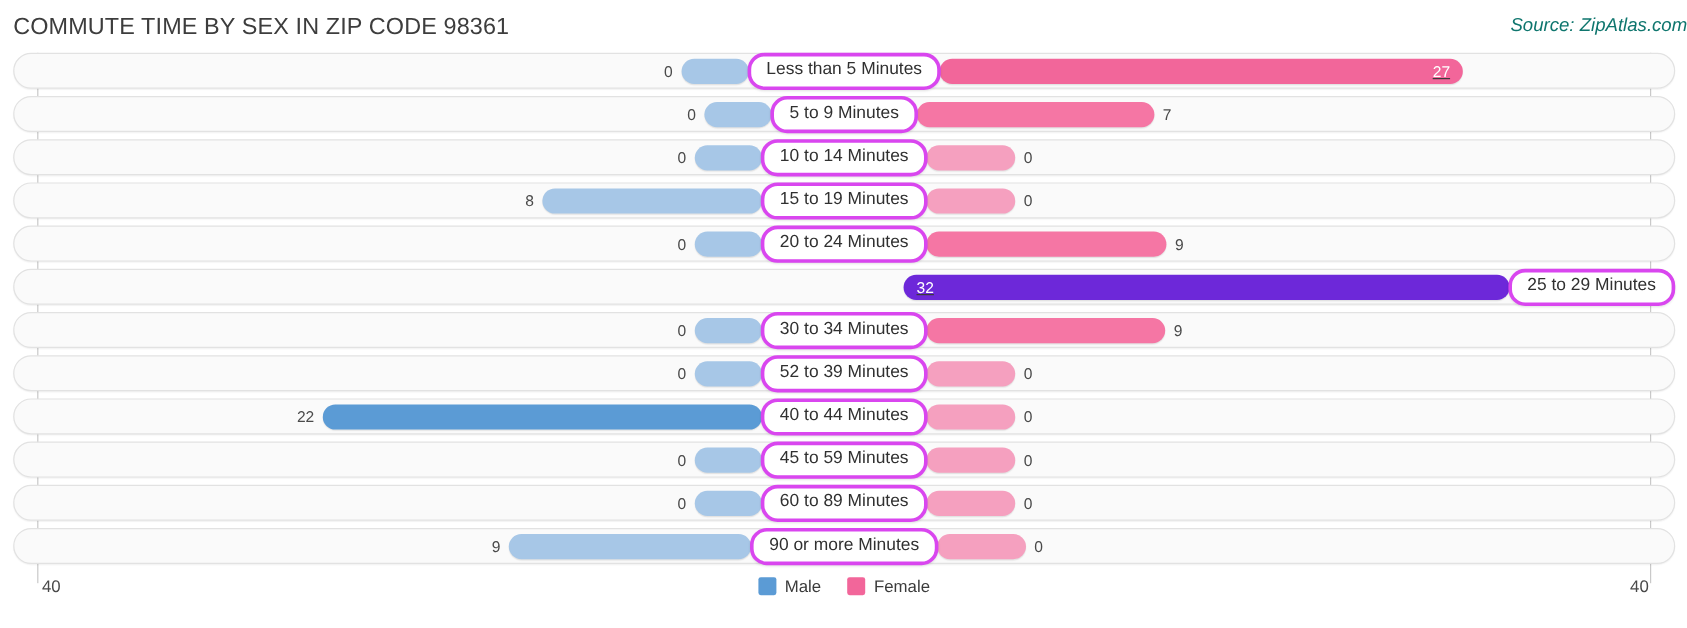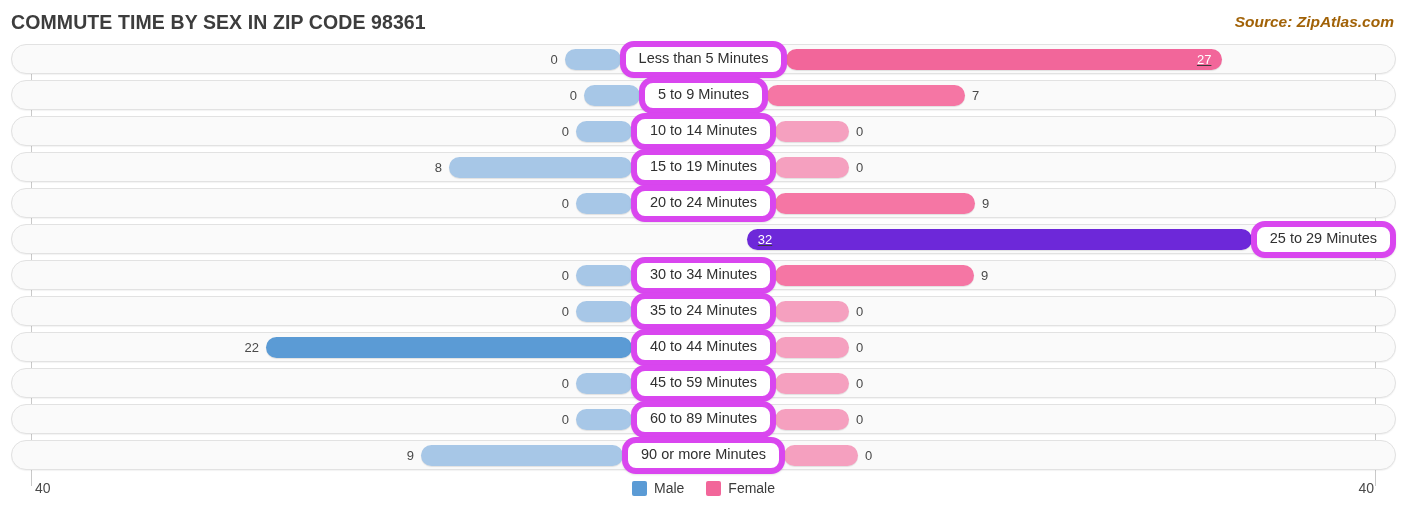--- a/index.html
+++ b/index.html
@@ -13,38 +13,37 @@
     font-family: "Liberation Sans", sans-serif;
     color: #3b3b3b;
     overflow: hidden;
     position: relative;
   }
 
   
   .header {
     position: relative;
     height: 44px;
-    font-weight: bold;
   }
   .chart-title {
     position: absolute;
     left: 11px;
     top: 11px;
     font-size: 19.5px;
     letter-spacing: 0.1px;
     color: #3d3d3d;
     white-space: nowrap;
   }
   .source {
     position: absolute;
-    right: 12px;
+    right: 0;
     top: 13px;
     font-size: 15.5px;
     font-style: italic;
-    color: #a16207;
+    color: #0f766e;
     white-space: nowrap;
   }
 
   
   .plot {
     position: relative;
     margin: 0 10px 0 11px;
     height: 432px;
   }
   .axis-line {
@@ -110,21 +109,21 @@
     color: #4a4a4a;
     white-space: nowrap;
     padding: 0 7px;
   }
 
   
   .cat-label {
     position: relative;
     z-index: 5;
     background: #ffffff;
-    border: 6px solid #d946ef;
+    border: 3px solid #d946ef;
     border-radius: 14px;
     height: 25px;
     line-height: 23px;
     padding: 0 13px;
     font-size: 14.5px;
     color: #303030;
     white-space: nowrap;
     box-shadow: 0 1px 2px rgba(0,0,0,0.10);
     margin: 0 -1px;
     flex: 0 0 auto;
@@ -268,21 +267,21 @@
           <span class="value-out">9</span>
         </div>
       </div>
     </div>
     <div class="row">
       <div class="row-inner">
         <div class="side left">
           <span class="value-out">0</span>
           <div class="bar male" style="width: 56px; background: rgb(167, 199, 231);"></div>
         </div>
-        <div class="cat-label">35 to 24 Minutes</div>
+        <div class="cat-label">52 to 39 Minutes</div>
         <div class="side right">
           <div class="bar female" style="width: 74px; background: rgb(245, 160, 191);"></div>
           <span class="value-out">0</span>
         </div>
       </div>
     </div>
     <div class="row">
       <div class="row-inner">
         <div class="side left">
           <span class="value-out">22</span>

